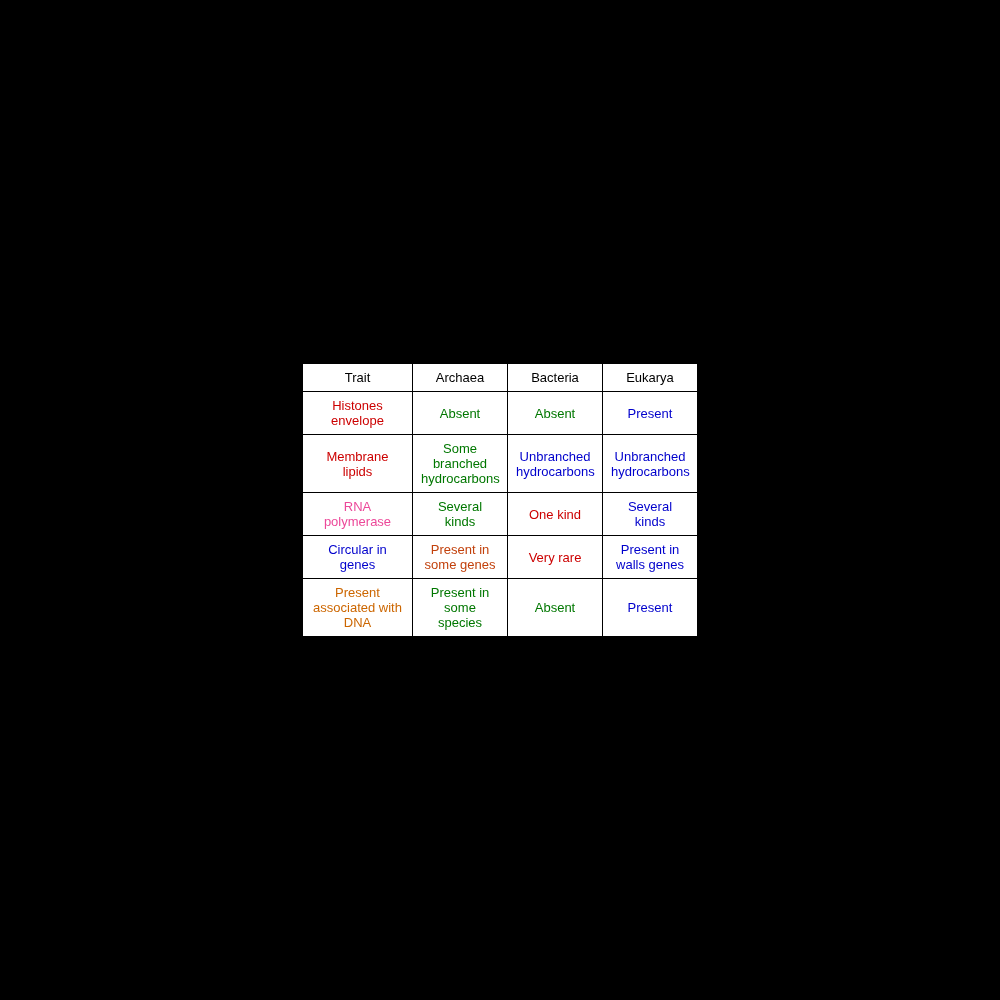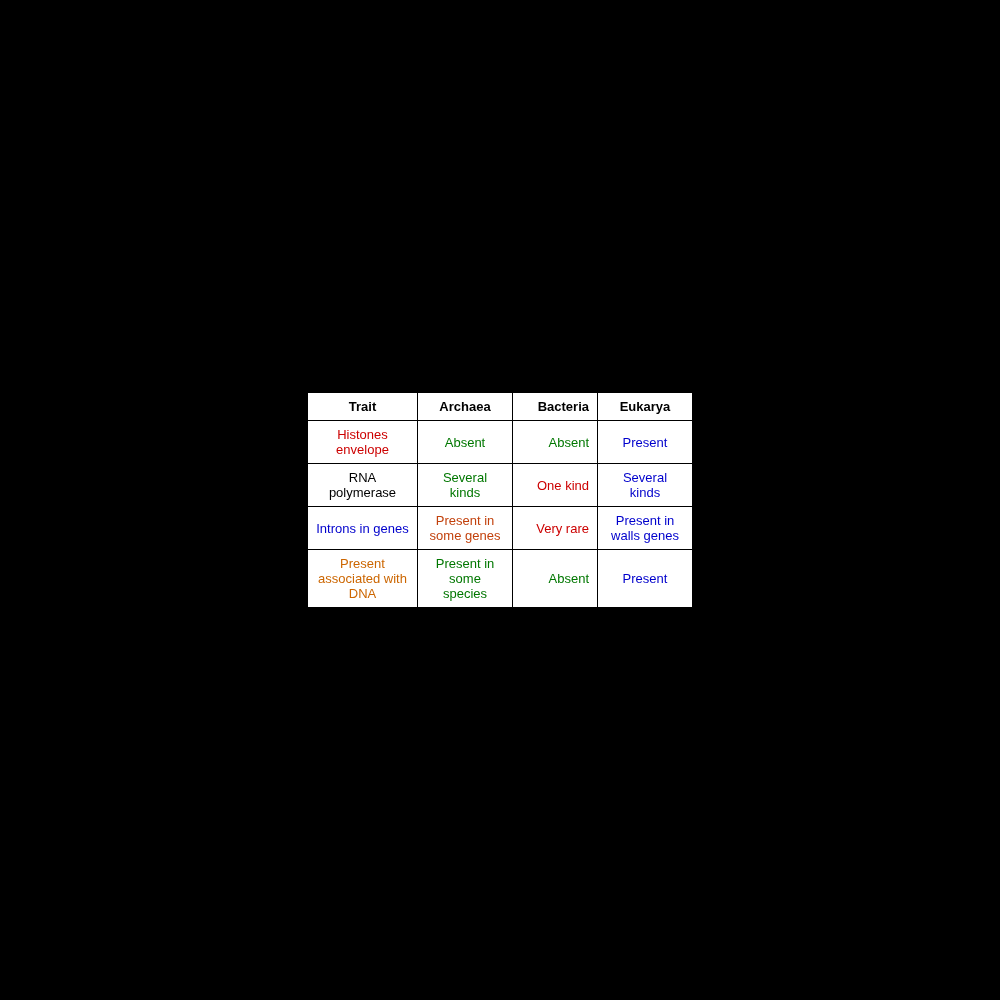--- a/index.html
+++ b/index.html
@@ -22,27 +22,27 @@
     }
     th, td {
       border: 1px solid #000;
       padding: 6px 8px;
       text-align: center;
       vertical-align: middle;
       min-width: 85px;
       max-width: 100px;
     }
     th {
-      font-weight: bold;
+      font-weight: normal;
       color: #000;
       background: #fff;
     }
     .col-trait { min-width: 100px; max-width: 110px; }
     .col-archaea { min-width: 85px; max-width: 95px; }
-    .col-bacteria { min-width: 85px; max-width: 95px; text-align: right; }
+    .col-bacteria { min-width: 85px; max-width: 95px; }
     .col-eukarya { min-width: 85px; max-width: 95px; }
   </style>
 </head>
 <body>
 
 <div class="table-wrapper">
   <table>
     <thead>
       <tr>
         <th class="col-trait">Trait</th>
@@ -52,27 +52,33 @@
       </tr>
     </thead>
     <tbody id="table-body">
     <tr>
           <td class="col-trait" style="color: rgb(204, 0, 0);">Histones envelope</td>
           <td class="col-archaea" style="color: rgb(0, 119, 0);">Absent</td>
           <td class="col-bacteria" style="color: rgb(0, 119, 0);">Absent</td>
           <td class="col-eukarya" style="color: rgb(0, 0, 204);">Present</td>
         </tr>
         <tr>
-          <td class="col-trait" style="color: #000000;">RNA polymerase</td>
+          <td class="col-trait" style="color: rgb(204, 0, 0);">Membrane lipids</td>
+          <td class="col-archaea" style="color: rgb(0, 119, 0);">Some branched hydrocarbons</td>
+          <td class="col-bacteria" style="color: rgb(0, 0, 204);">Unbranched hydrocarbons</td>
+          <td class="col-eukarya" style="color: rgb(0, 0, 204);">Unbranched hydrocarbons</td>
+        </tr>
+        <tr>
+          <td class="col-trait" style="color: #ec4899;">RNA polymerase</td>
           <td class="col-archaea" style="color: rgb(0, 119, 0);">Several kinds</td>
           <td class="col-bacteria" style="color: rgb(204, 0, 0);">One kind</td>
           <td class="col-eukarya" style="color: rgb(0, 0, 204);">Several kinds</td>
         </tr>
         <tr>
-          <td class="col-trait" style="color: rgb(0, 0, 204);">Introns in genes</td>
+          <td class="col-trait" style="color: rgb(0, 0, 204);">Circular in genes</td>
           <td class="col-archaea" style="color: #c2410c;">Present in some genes</td>
           <td class="col-bacteria" style="color: rgb(204, 0, 0);">Very rare</td>
           <td class="col-eukarya" style="color: rgb(0, 0, 204);">Present in walls genes</td>
         </tr>
         <tr>
           <td class="col-trait" style="color: rgb(204, 102, 0);">Present associated with DNA</td>
           <td class="col-archaea" style="color: rgb(0, 119, 0);">Present in some species</td>
           <td class="col-bacteria" style="color: rgb(0, 119, 0);">Absent</td>
           <td class="col-eukarya" style="color: rgb(0, 0, 204);">Present</td>
         </tr>

